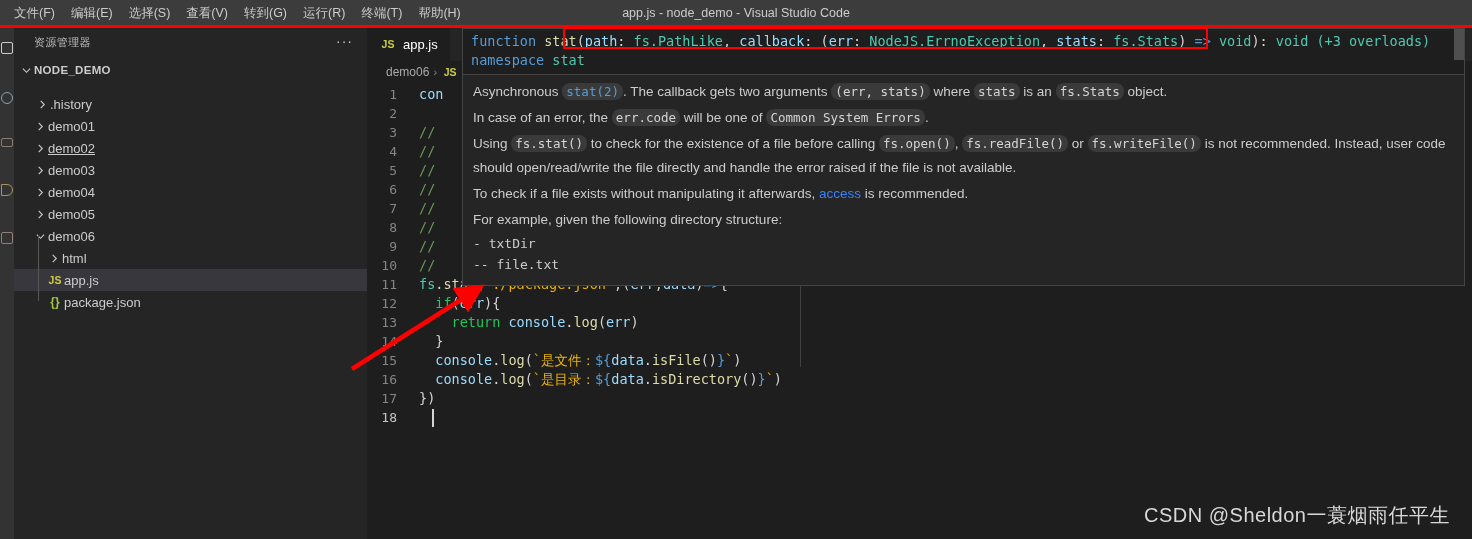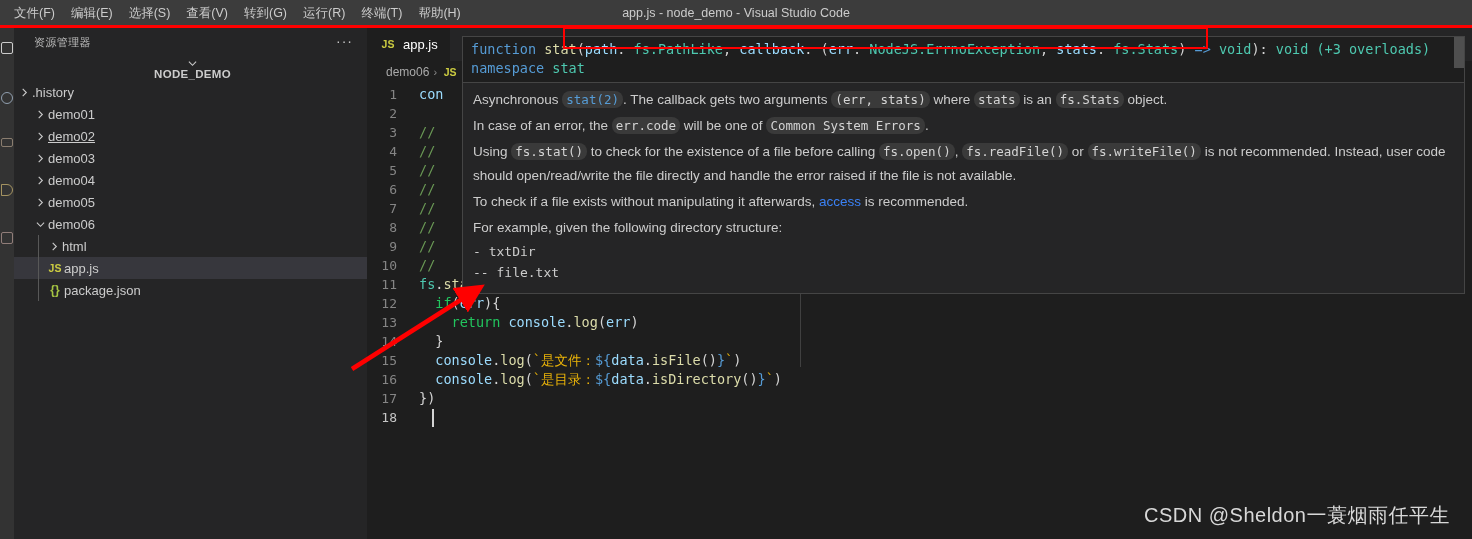--- a/index.html
+++ b/index.html
@@ -115,21 +115,21 @@
   .c-obj   { color: #4ec9b0; }
   .c-plain { color: #d4d4d4; }
   .c-cmt   { color: #6a9955; }
 
   .cursor-caret {
     position: absolute; width: 2px; height: 18px; background: #d4d4d4;
   }
 
   
   .hover {
-    position: absolute; left: 462px; top: 36px; width: 1003px;
+    position: absolute; left: 462px; top: 28px; width: 1003px;
     background: #252526; border: 1px solid #454545;
     font-size: 13px; color: #cccccc; overflow: hidden;
   }
   .hover-sig {
     position: relative; background: #1e1e1e; padding: 3px 8px 4px 8px;
     font-family: "DejaVu Sans Mono", monospace; font-size: 13.5px; line-height: 19px;
     border-bottom: 1px solid #454545; white-space: nowrap; overflow: hidden;
   }
   .hover-sig .sig-line { white-space: pre; }
   .hover-scrollbar {
@@ -191,29 +191,29 @@
     <div class="act-icon a4"></div>
     <div class="act-icon a5"></div>
   </div>
 
   <div class="sidebar">
     <div class="sb-header">
       <span class="sb-title">资源管理器</span>
       <span class="sb-dots">···</span>
     </div>
     <div class="tree" id="tree">
-        <div class="row" style="padding-left: 4px; position: relative; flex-direction: column;">
+        <div class="row" style="padding-left: 4px; position: relative;">
           <span class="chev">
             <svg width="9" height="9" viewBox="0 0 10 10">
               <path d="M1 3 L5 7 L9 3" fill="none" stroke="#cccccc" stroke-width="1.2"></path>
             </svg>
           </span>
           <span class="lbl bold">NODE_DEMO</span>
         </div>
-        <div class="row" style="padding-left: 2px; position: relative;">
+        <div class="row" style="padding-left: 20px; position: relative; margin-top: 12px;">
           <span class="chev">
             <svg width="9" height="9" viewBox="0 0 10 10">
               <path d="M3 1 L7 5 L3 9" fill="none" stroke="#cccccc" stroke-width="1.2"></path>
             </svg>
           </span>
           <span class="lbl">.history</span>
         </div>
         <div class="row" style="padding-left: 18px; position: relative;">
           <span class="chev">
             <svg width="9" height="9" viewBox="0 0 10 10">

